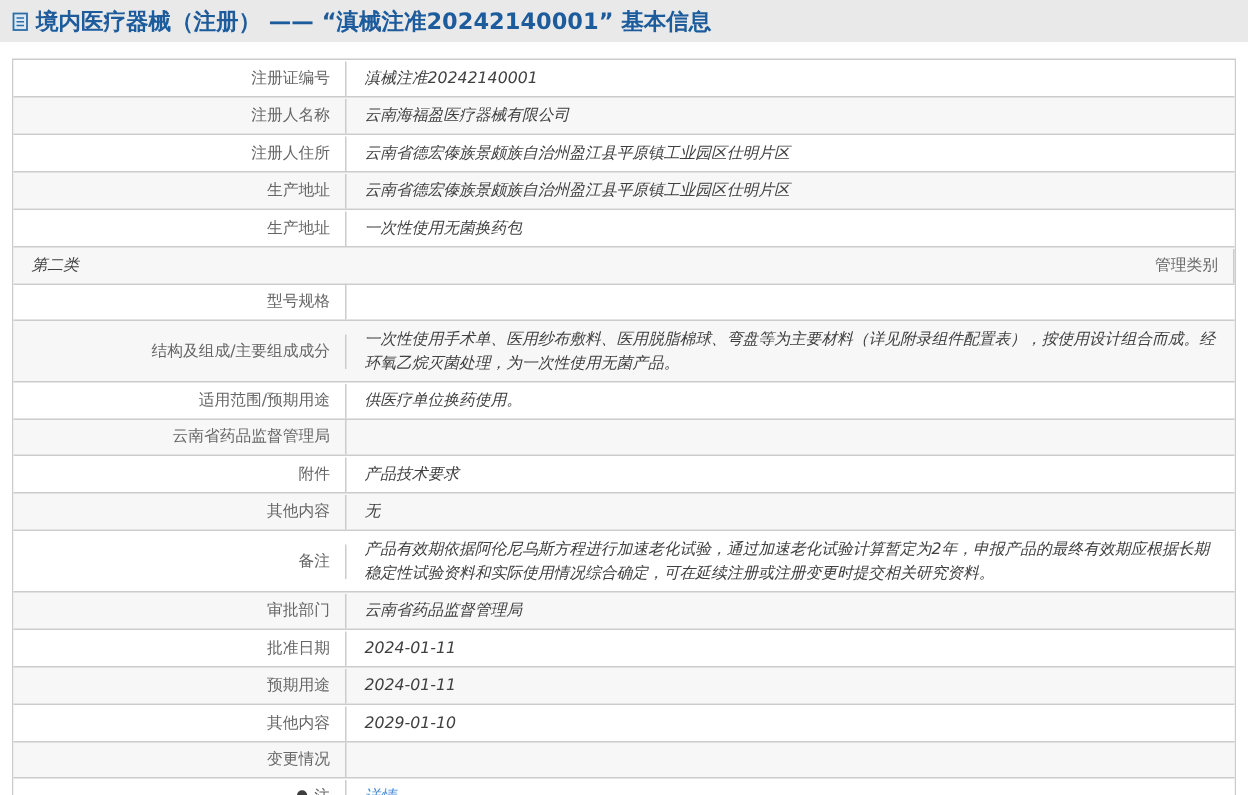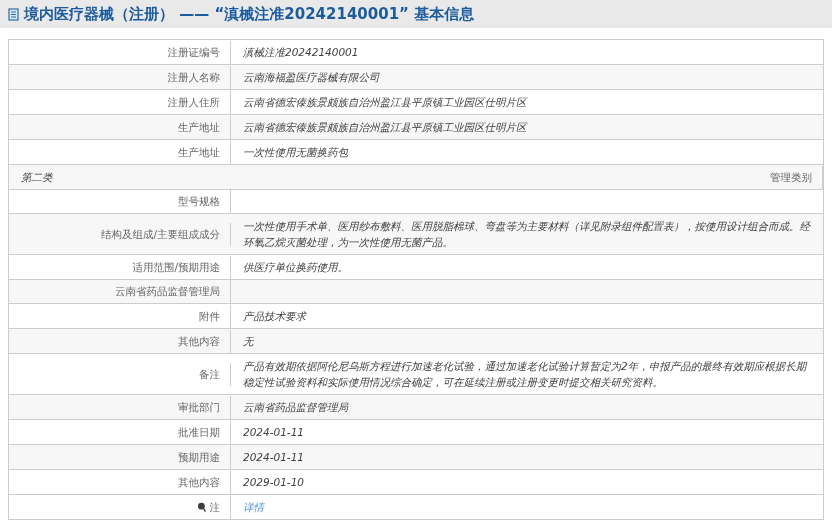--- a/index.html
+++ b/index.html
@@ -252,20 +252,29 @@
   <div class="row">
     <div class="cell label-cell">
 
       <span class="label-text">其他内容</span>
     </div>
     <div class="cell value-cell">
       <span class="value-text">2029-01-10</span>
     </div>
   </div>
 
+  <div class="row alt">
+    <div class="cell label-cell">
+
+      <span class="label-text">变更情况</span>
+    </div>
+    <div class="cell value-cell">
+      <span class="value-text"></span>
+    </div>
+  </div>
 
   <div class="row">
     <div class="cell label-cell">
       <span class="note-icon">
         <svg width="10" height="11" viewBox="0 0 10 11" aria-hidden="true">
           <circle cx="4.4" cy="4.2" r="3.4" fill="#3d3d3d"></circle>
           <path d="M6.6 6.6 L8.4 9.6" stroke="#3d3d3d" stroke-width="1.3" fill="none"></path>
         </svg>
       </span>
       <span class="label-text">注</span>

